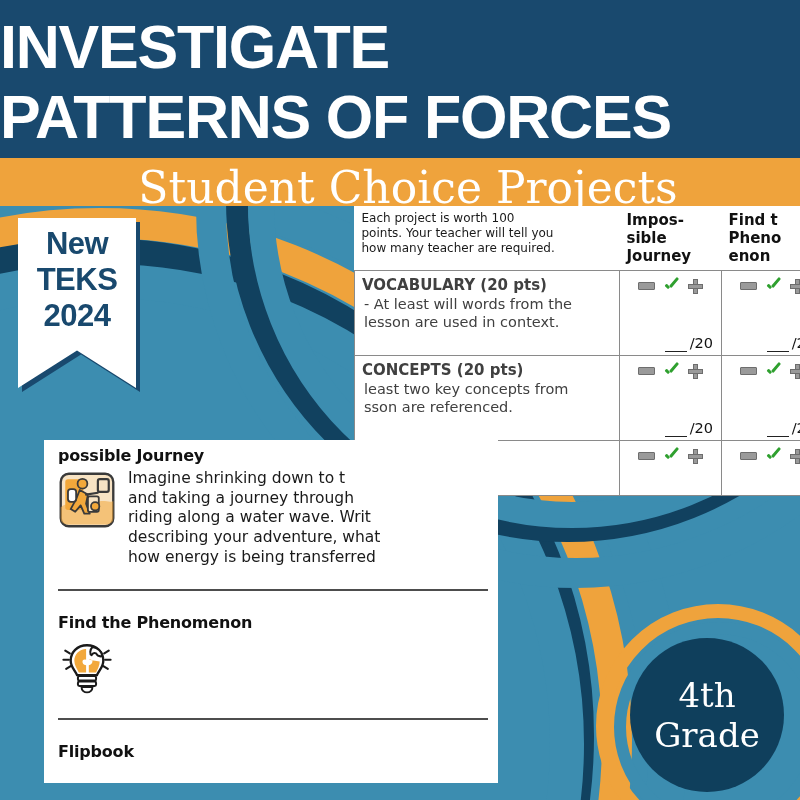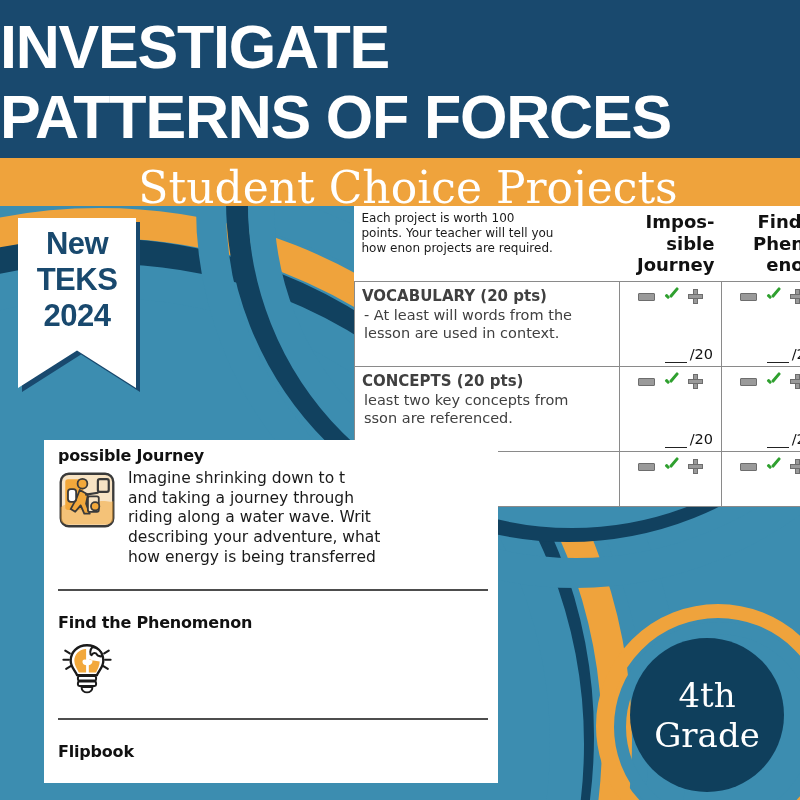--- a/index.html
+++ b/index.html
@@ -24,21 +24,21 @@
   
   .arc-h{left:596px;top:604px;width:216px;height:216px;border:14px solid #EFA33C;}
   .arc-i{left:614px;top:622px;width:186px;height:186px;border:12px solid #3C8DB0;}
 
   
   .sheet{position:absolute;left:354px;top:206px;width:470px;background:#ffffff;}
   .sheet table{border-collapse:collapse;width:100%;table-layout:fixed;
                font-family:"DejaVu Sans",sans-serif;}
   .sheet td,.sheet th{border:1px solid #8a8a8a;vertical-align:top;padding:5px 7px;}
   .intro-cell{border:none !important;font-size:12px;line-height:1.25;color:#1a1a1a;padding:2px 8px 8px 8px;}
-  .colhead{font-size:18px;font-weight:bold;text-align:right;line-height:1.2;color:#111;
+  .colhead{font-size:15px;font-weight:bold;text-align:left;line-height:1.2;color:#111;
            border:none !important;padding:4px 2px 6px 2px;width:88px;}
   .crit{font-size:14.5px;line-height:1.25;color:#404040;}
   .crit b{font-size:15px;}
   .crit .sub{display:block;padding-left:2px;}
   .crit .sub i{font-style:normal;display:block;text-indent:-11px;padding-left:11px;}
   .markcell{text-align:center;height:74px;position:relative;padding:6px 4px 4px 4px;}
   .marks{display:flex;gap:9px;justify-content:center;align-items:center;height:20px;}
   .score{position:absolute;right:8px;bottom:4px;font-size:14.5px;color:#111;white-space:nowrap;}
   .score u{text-decoration:none;border-bottom:1.6px solid #222;padding:0 11px;margin-right:3px;}
   .g-minus{width:15px;height:6px;background:#9a9a9a;border:1px solid #6d6d6d;border-radius:1px;display:inline-block;}
@@ -105,21 +105,21 @@
     <div class="arc arc-i"></div>
   </div>
 
   <div class="sheet">
     <table>
       <tbody>
           <tr>
         <td class="intro-cell">
           <div>Each project is worth 100</div>
           <div>points. Your teacher will tell you</div>
-          <div>how enon projects are required.</div>
+          <div>how many teacher are required.</div>
         </td>
         <td class="colhead" style="white-space:pre-line">Impos-
 sible
 Journey</td>
         <td class="colhead" style="white-space:pre-line">Find t
 Pheno
 enon</td>
       </tr>
 
       <tr>

